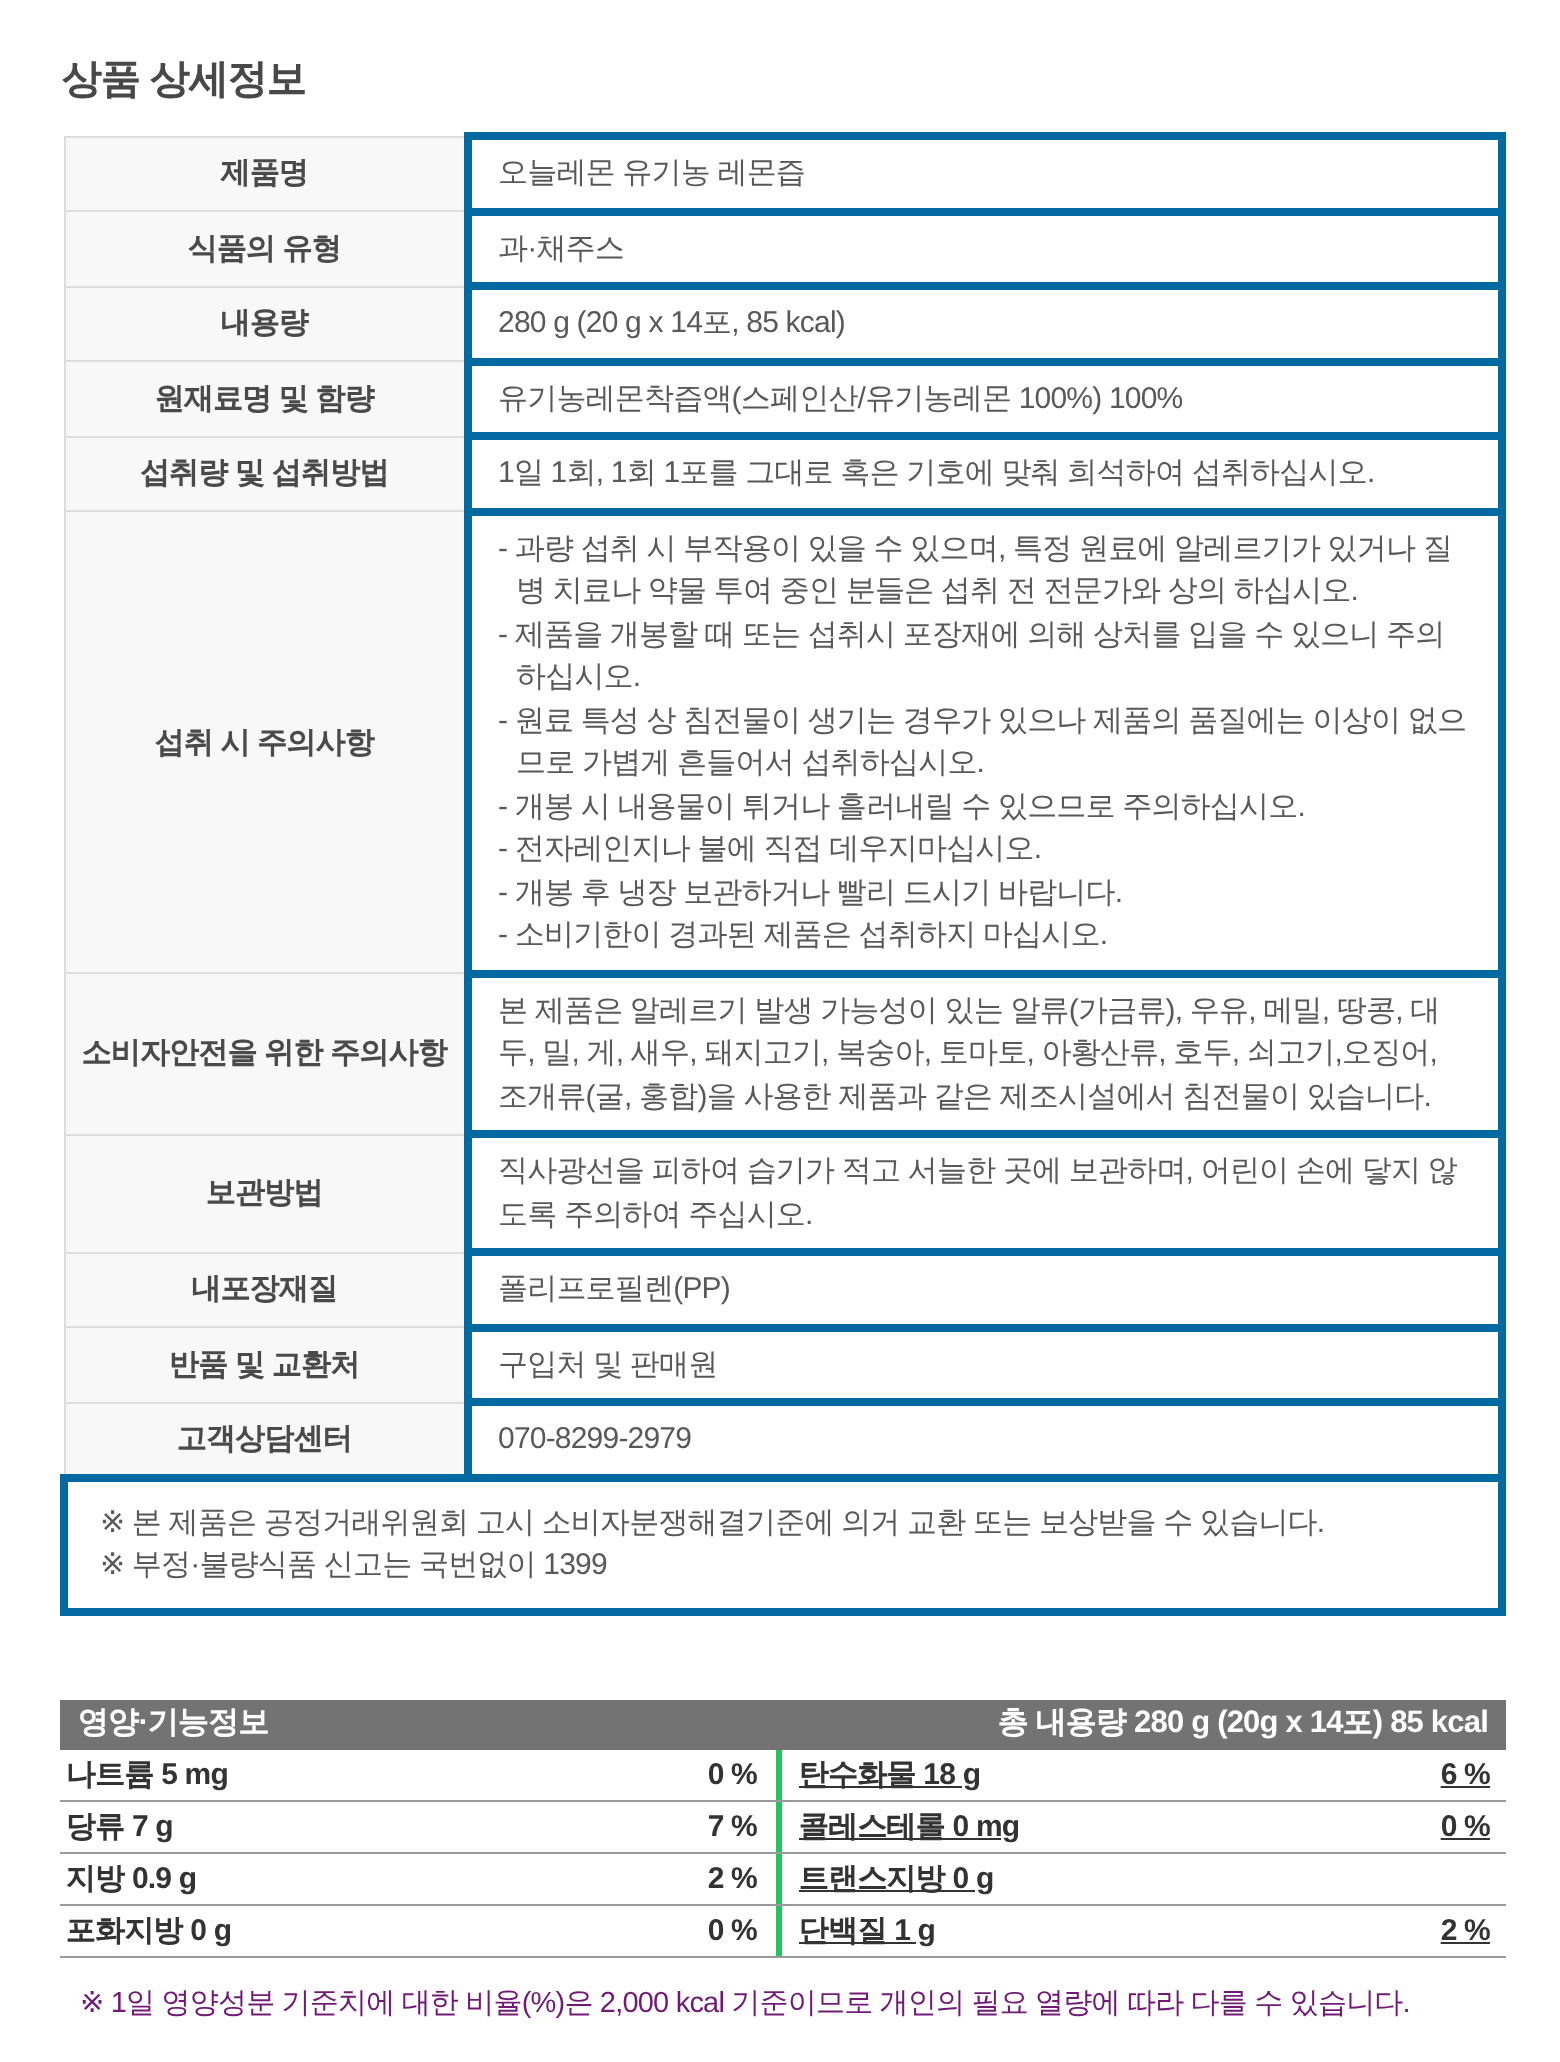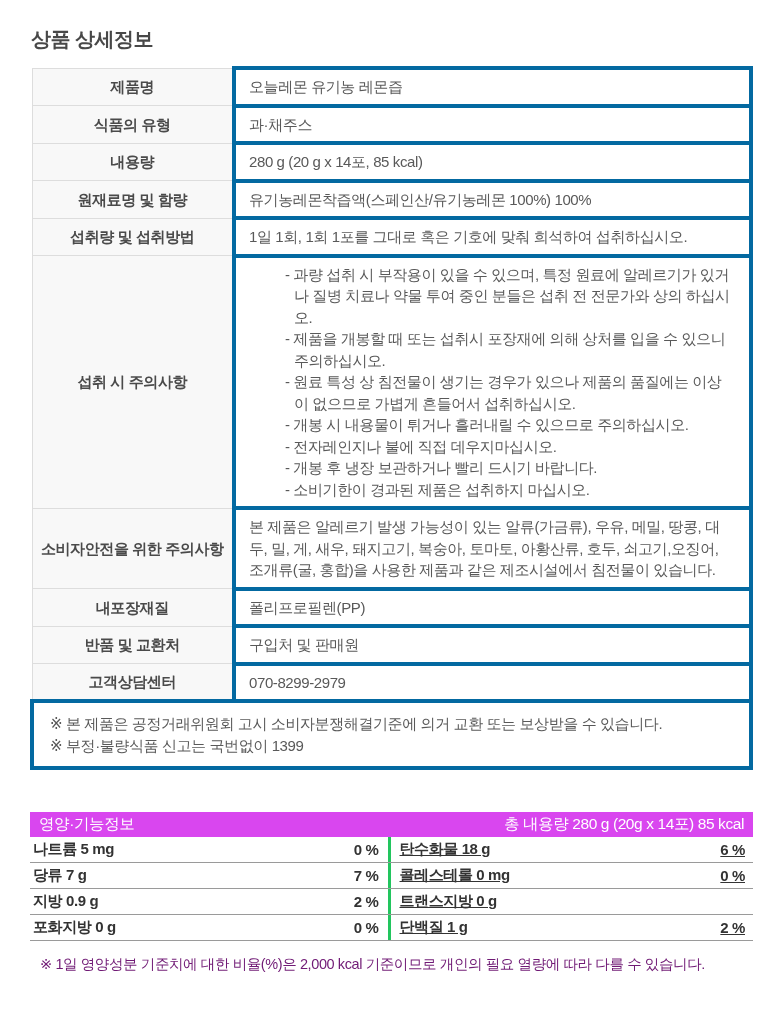--- a/index.html
+++ b/index.html
@@ -40,37 +40,37 @@
   }
   .info-table td {
     border: 4px solid #0369a1;
     font-size: 15px;
     color: #595959;
     padding: 6px 13px;
     line-height: 21.5px;
     letter-spacing: -0.4px;
     vertical-align: middle;
   }
-  .bullet { padding-left: 9px; text-indent: -9px; margin-left: 36px; }
+  .bullet { padding-left: 9px; text-indent: -9px; }
 
   .notes-cell {
     padding: 10px 16px !important;
     font-size: 15.5px;
     color: #4f4f4f;
     line-height: 25px;
   }
 
   .nutrition { margin-top: 42px; width: 723px; }
   .nutri-header {
     display: flex;
     justify-content: space-between;
     align-items: center;
-    background: #d946ef;
+    background: #737373;
     color: #ffffff;
-    font-weight: 400;
+    font-weight: 700;
     font-size: 15.5px;
     letter-spacing: -0.4px;
     padding: 2px 9px 3px 9px;
     height: 25px;
   }
   .nutri-row { display: flex; border-bottom: 1px solid #9a9a9a; }
   .nutri-cell {
     flex: 1;
     display: flex;
     justify-content: space-between;
@@ -131,20 +131,24 @@
           <div class="bullet">- 전자레인지나 불에 직접 데우지마십시오.</div>
           <div class="bullet">- 개봉 후 냉장 보관하거나 빨리 드시기 바랍니다.</div>
           <div class="bullet">- 소비기한이 경과된 제품은 섭취하지 마십시오.</div>
         </td>
       </tr>
       <tr>
         <th>소비자안전을 위한 주의사항</th>
         <td>본 제품은 알레르기 발생 가능성이 있는 알류(가금류), 우유, 메밀, 땅콩, 대두, 밀, 게, 새우, 돼지고기, 복숭아, 토마토, 아황산류, 호두, 쇠고기,오징어, 조개류(굴, 홍합)을 사용한 제품과 같은 제조시설에서 침전물이 있습니다.</td>
       </tr>
       <tr>
+        <th>보관방법</th>
+        <td>직사광선을 피하여 습기가 적고 서늘한 곳에 보관하며, 어린이 손에 닿지 않도록 주의하여 주십시오.</td>
+      </tr>
+      <tr>
         <th>내포장재질</th>
         <td>폴리프로필렌(PP)</td>
       </tr>
       <tr>
         <th>반품 및 교환처</th>
         <td>구입처 및 판매원</td>
       </tr>
       <tr>
         <th>고객상담센터</th>
         <td>070-8299-2979</td>

